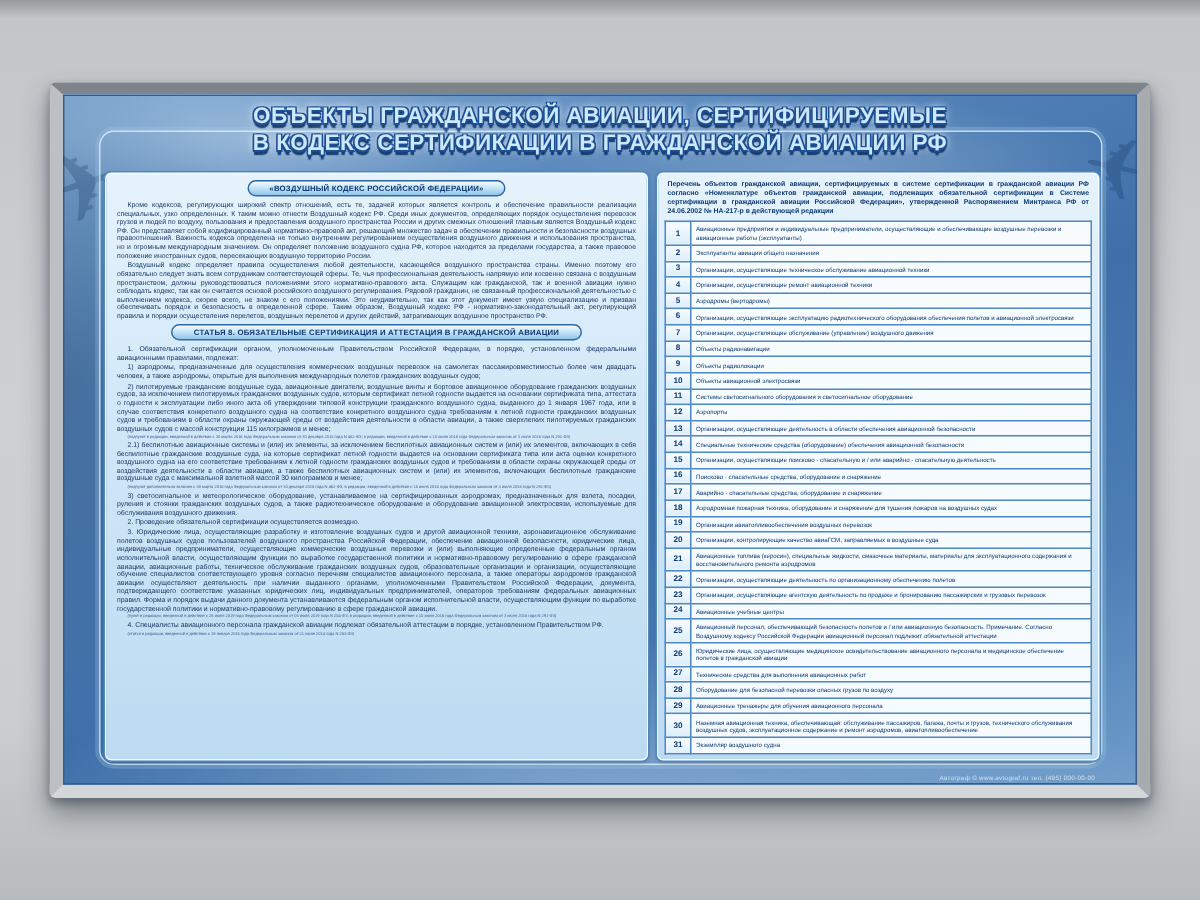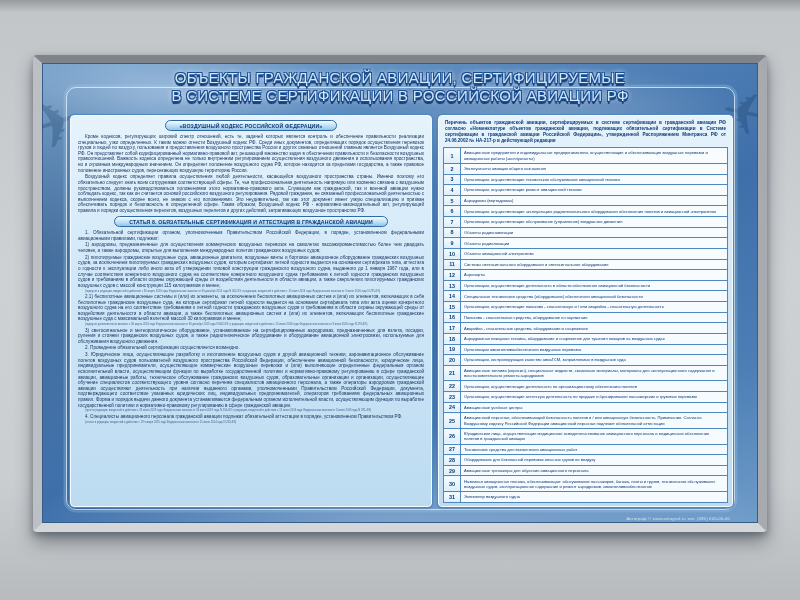--- a/index.html
+++ b/index.html
@@ -23,21 +23,21 @@
       radial-gradient(ellipse 520px 150px at 50% 102%, rgba(225,240,252,.35), transparent 72%),
       radial-gradient(ellipse 210px 320px at 0% 42%, rgba(10,35,70,.28), transparent 70%),
       linear-gradient(155deg,#7fa9d2 0%,#5585ba 30%,#3e6fa9 55%,#4d7fb6 80%,#6f9cc9 100%);
     box-shadow:inset 0 0 0 1px #365d8a;
   }
   .plane{position:absolute;color:rgba(16,45,85,.26);line-height:1;user-select:none;}
   .plane-left{left:-16px;top:28px;font-size:66px;transform:rotate(-18deg);}
   .plane-right{right:-12px;top:22px;font-size:58px;transform:rotate(12deg) scaleX(-1);}
   .title-wrap{position:absolute;top:6px;left:0;width:100%;text-align:center;z-index:3;}
   .title-line{
-    display:block;font-weight:normal;font-size:15px;line-height:1.18;letter-spacing:.3px;
+    display:block;font-weight:bold;font-size:15px;line-height:1.18;letter-spacing:.3px;
     color:#cde7fb;
     text-shadow:
       -1px -1px 0 #1c4e93, 1px -1px 0 #1c4e93, -1px 1px 0 #1c4e93, 1px 1px 0 #1c4e93,
       0 2px 0 #16407e, 0 3px 1px #0e2f60,
       0 0 5px rgba(255,255,255,.95), 0 0 9px rgba(255,255,255,.6);
   }
   .content-border{
     position:absolute;left:24px;right:23px;top:24px;bottom:13px;border-radius:10px;
     border:1.5px solid rgba(224,241,252,.8);
     box-shadow:0 0 0 2.5px rgba(170,205,235,.28);
@@ -90,21 +90,21 @@
 
 <div class="poster">
   <div class="blue">
     <span class="plane plane-left">✈</span>
     <span class="plane plane-right">✈</span>
 
     <div class="content-border"></div>
 
     <div class="title-wrap">
       <span class="title-line">ОБЪЕКТЫ ГРАЖДАНСКОЙ АВИАЦИИ, СЕРТИФИЦИРУЕМЫЕ</span>
-      <span class="title-line">В СИСТЕМЕ СЕРТИФИКАЦИИ В РОССИЙСКОЙ АВИАЦИИ РФ</span>
+      <span class="title-line">В КОДЕКС СЕРТИФИКАЦИИ В ГРАЖДАНСКОЙ АВИАЦИИ РФ</span>
     </div>
 
     <div class="panels">
 
       <div class="panel panel-left">
         <div class="pill">«ВОЗДУШНЫЙ КОДЕКС РОССИЙСКОЙ ФЕДЕРАЦИИ»</div>
         <div id="kodeks-paras">
             <p class="body-text">Кроме кодексов, регулирующих широкий спектр отношений, есть те, задачей которых является контроль и обеспечение правильности реализации специальных, узко определенных. К таким можно отнести Воздушный кодекс РФ. Среди иных документов, определяющих порядок осуществления перевозок грузов и людей по воздуху, пользования и предоставления воздушного пространства России и других смежных отношений главным является Воздушный кодекс РФ. Он представляет собой кодифицированный нормативно-правовой акт, решающий множество задач в обеспечении правильности и безопасности воздушных правоотношений. Важность кодекса определена не только внутренним регулированием осуществления воздушного движения и использования пространства, но и огромным международным значением. Он определяет положение воздушного судна РФ, которое находится за пределами государства, а также правовое положение иностранных судов, пересекающих воздушную территорию России.</p>
             <p class="body-text">Воздушный кодекс определяет правила осуществления любой деятельности, касающейся воздушного пространства страны. Именно поэтому его обязательно следует знать всем сотрудникам соответствующей сферы. Те, чья профессиональная деятельность напрямую или косвенно связана с воздушным пространством, должны руководствоваться положениями этого нормативно-правового акта. Служащим как гражданской, так и военной авиации нужно соблюдать кодекс, так как он считается основой российского воздушного регулирования. Рядовой гражданин, не связанный профессиональной деятельностью с выполнением кодекса, скорее всего, не знаком с его положениями. Это неудивительно, так как этот документ имеет узкую специализацию и призван обеспечивать порядок и безопасность в определенной сфере. Таким образом, Воздушный кодекс РФ - нормативно-законодательный акт, регулирующий правила и порядки осуществления перелетов, воздушных перелетов и других действий, затрагивающих воздушное пространство РФ.</p>
           </div>

